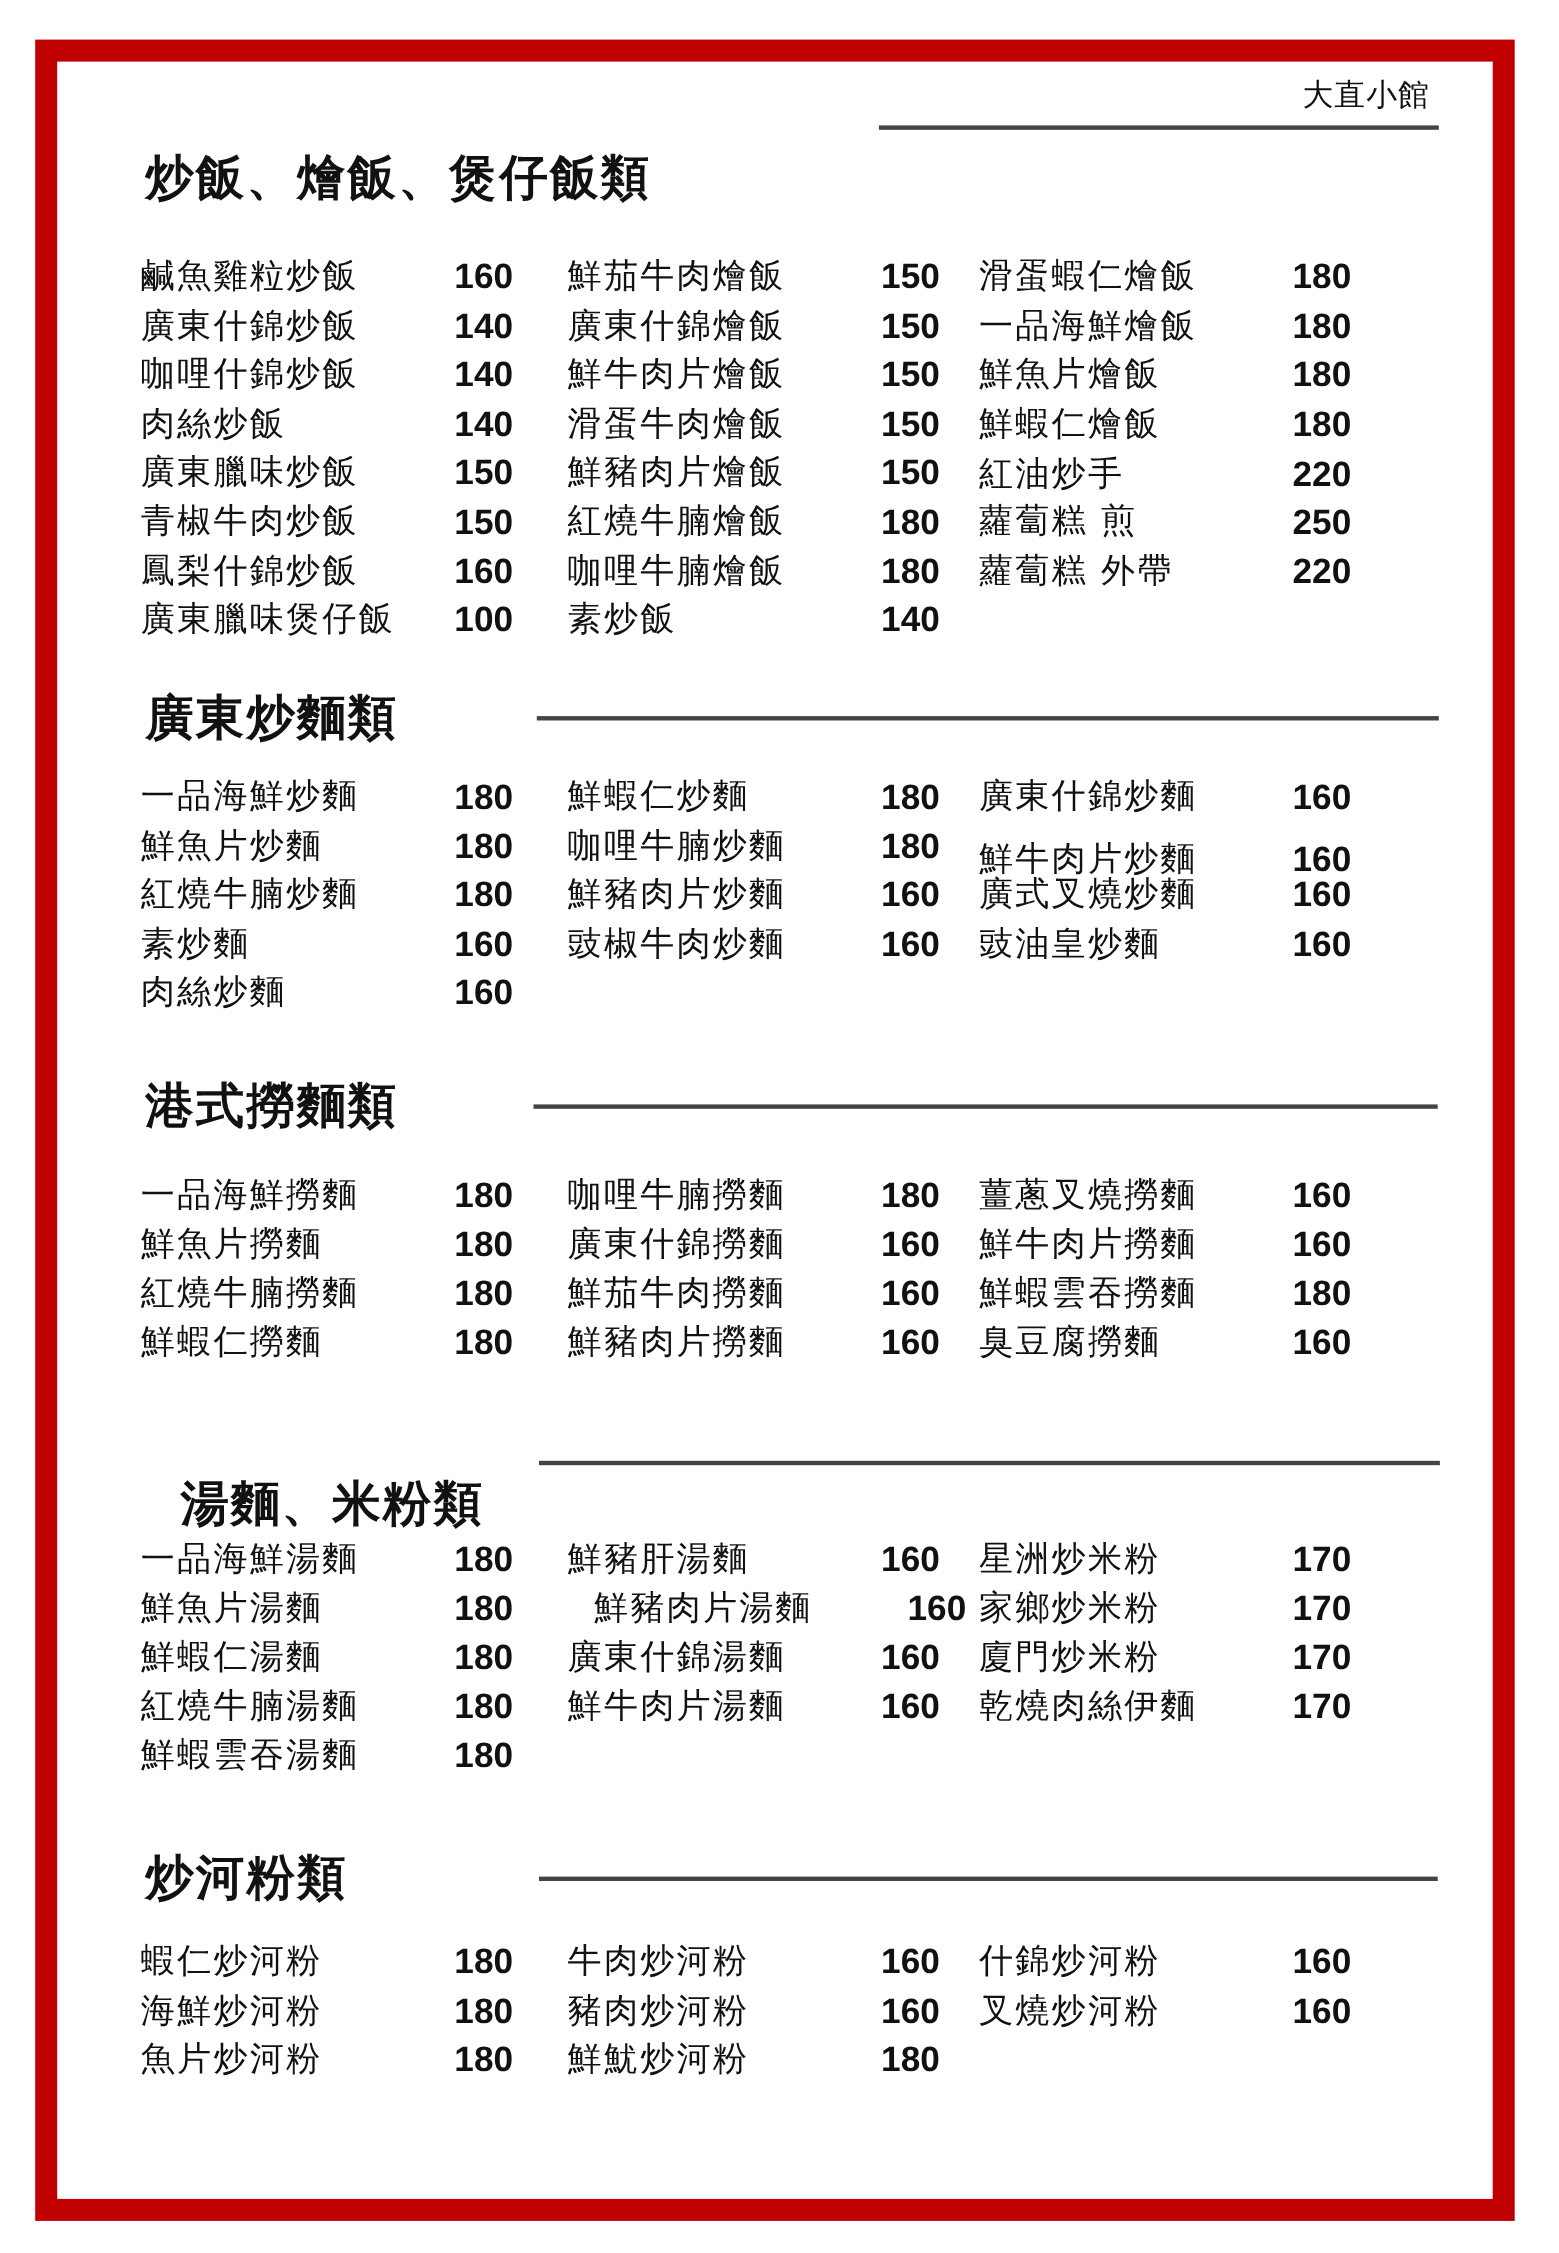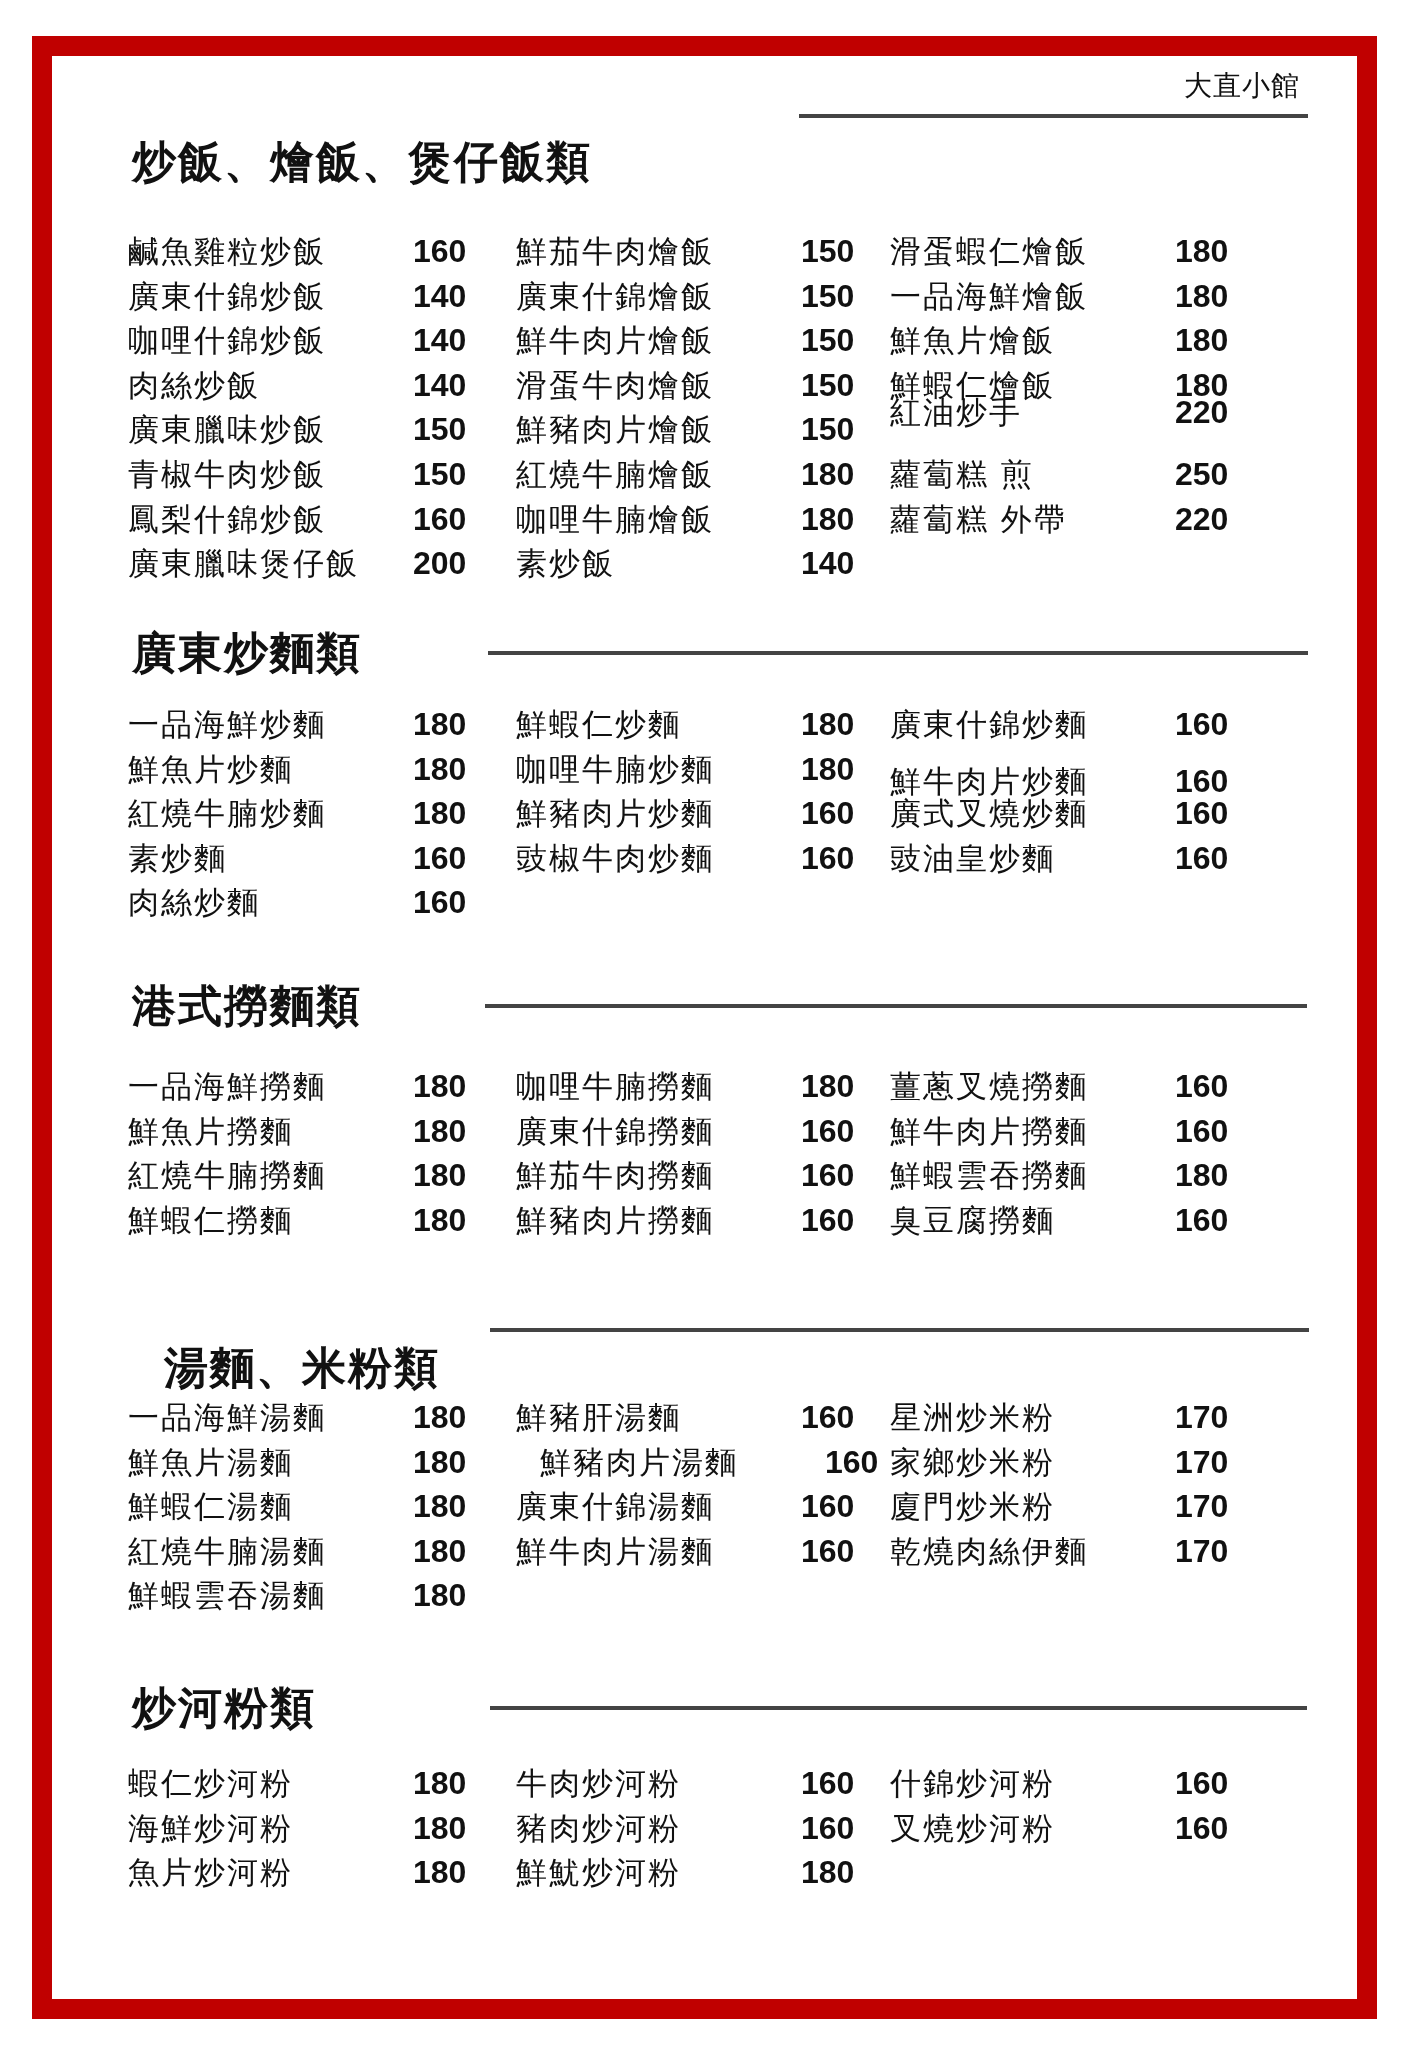--- a/index.html
+++ b/index.html
@@ -68,21 +68,21 @@
 <div class="row" style="left: 128px; top: 452px; width: 360px;">
     <span class="name">青椒牛肉炒飯</span>
     <span class="price" style="left: 285px;">150</span>
   </div>
 <div class="row" style="left: 128px; top: 497px; width: 360px;">
     <span class="name">鳳梨什錦炒飯</span>
     <span class="price" style="left: 285px;">160</span>
   </div>
 <div class="row" style="left: 128px; top: 541px; width: 360px;">
     <span class="name">廣東臘味煲仔飯</span>
-    <span class="price" style="left: 285px;">200</span>
+    <span class="price" style="left: 285px;">100</span>
   </div>
 <div class="row" style="left: 516px; top: 229px; width: 360px;">
     <span class="name">鮮茄牛肉燴飯</span>
     <span class="price" style="left: 285px;">150</span>
   </div>
 <div class="row" style="left: 516px; top: 274px; width: 360px;">
     <span class="name">廣東什錦燴飯</span>
     <span class="price" style="left: 285px;">150</span>
   </div>
 <div class="row" style="left: 516px; top: 318px; width: 360px;">
@@ -118,21 +118,21 @@
     <span class="price" style="left: 285px;">180</span>
   </div>
 <div class="row" style="left: 890px; top: 318px; width: 360px;">
     <span class="name">鮮魚片燴飯</span>
     <span class="price" style="left: 285px;">180</span>
   </div>
 <div class="row" style="left: 890px; top: 363px; width: 360px;">
     <span class="name">鮮蝦仁燴飯</span>
     <span class="price" style="left: 285px;">180</span>
   </div>
-<div class="row" style="left: 890px; top: 390px; width: 360px;">
+<div class="row" style="left: 890px; top: 409px; width: 360px;">
     <span class="name">紅油炒手</span>
     <span class="price" style="left: 285px;">220</span>
   </div>
 <div class="row" style="left: 890px; top: 452px; width: 360px;">
     <span class="name">蘿蔔糕  煎</span>
     <span class="price" style="left: 285px;">250</span>
   </div>
 <div class="row" style="left: 890px; top: 497px; width: 360px;">
     <span class="name">蘿蔔糕  外帶</span>
     <span class="price" style="left: 285px;">220</span>

